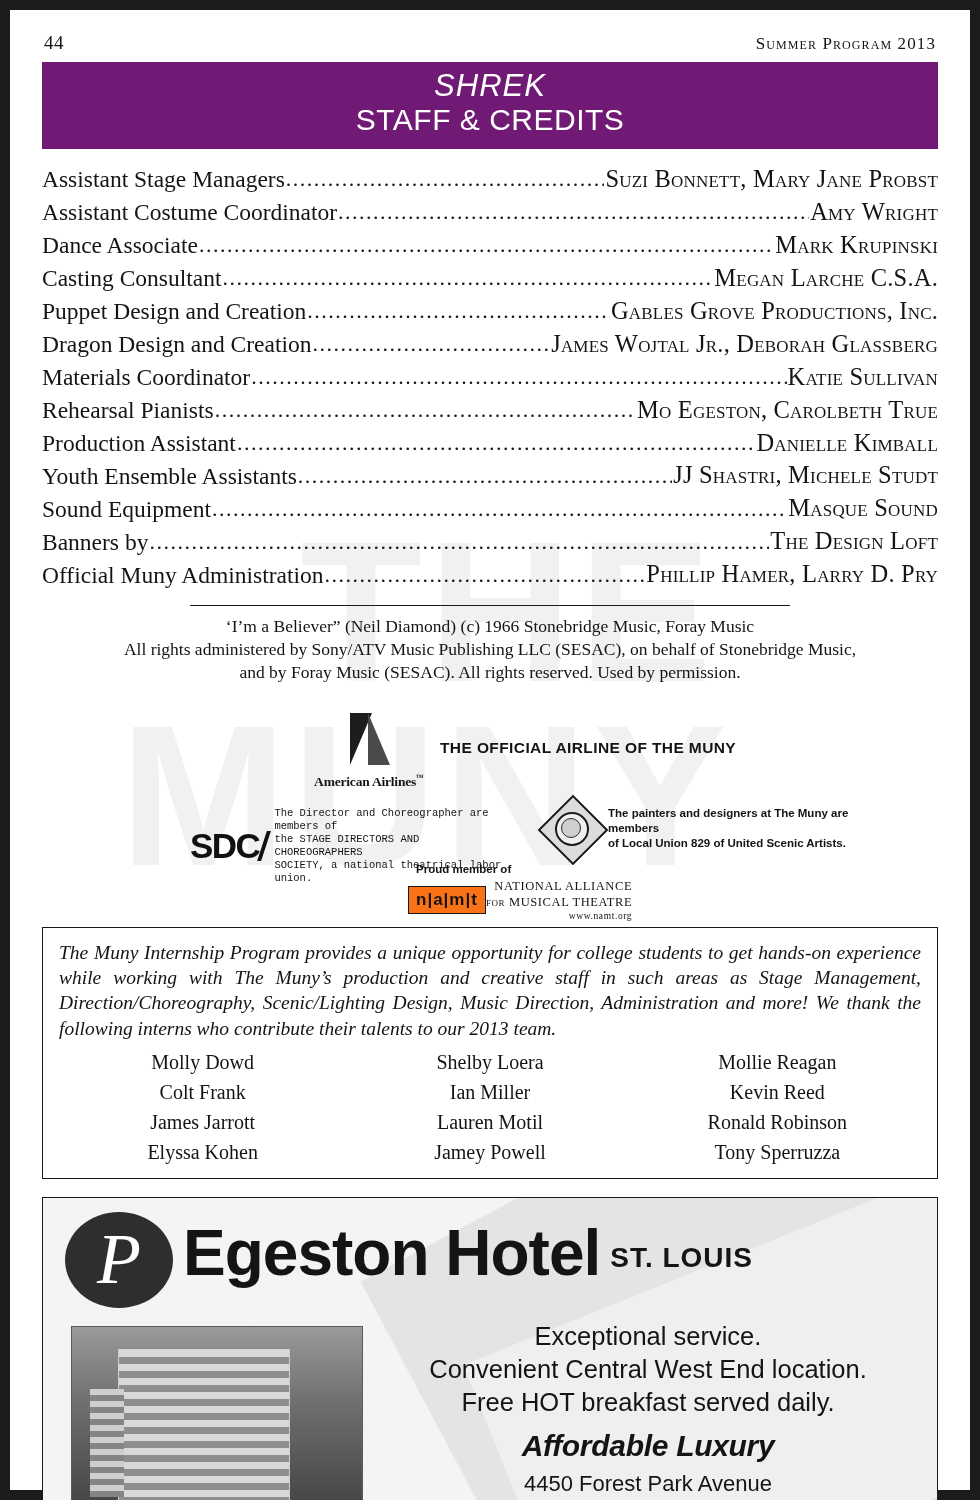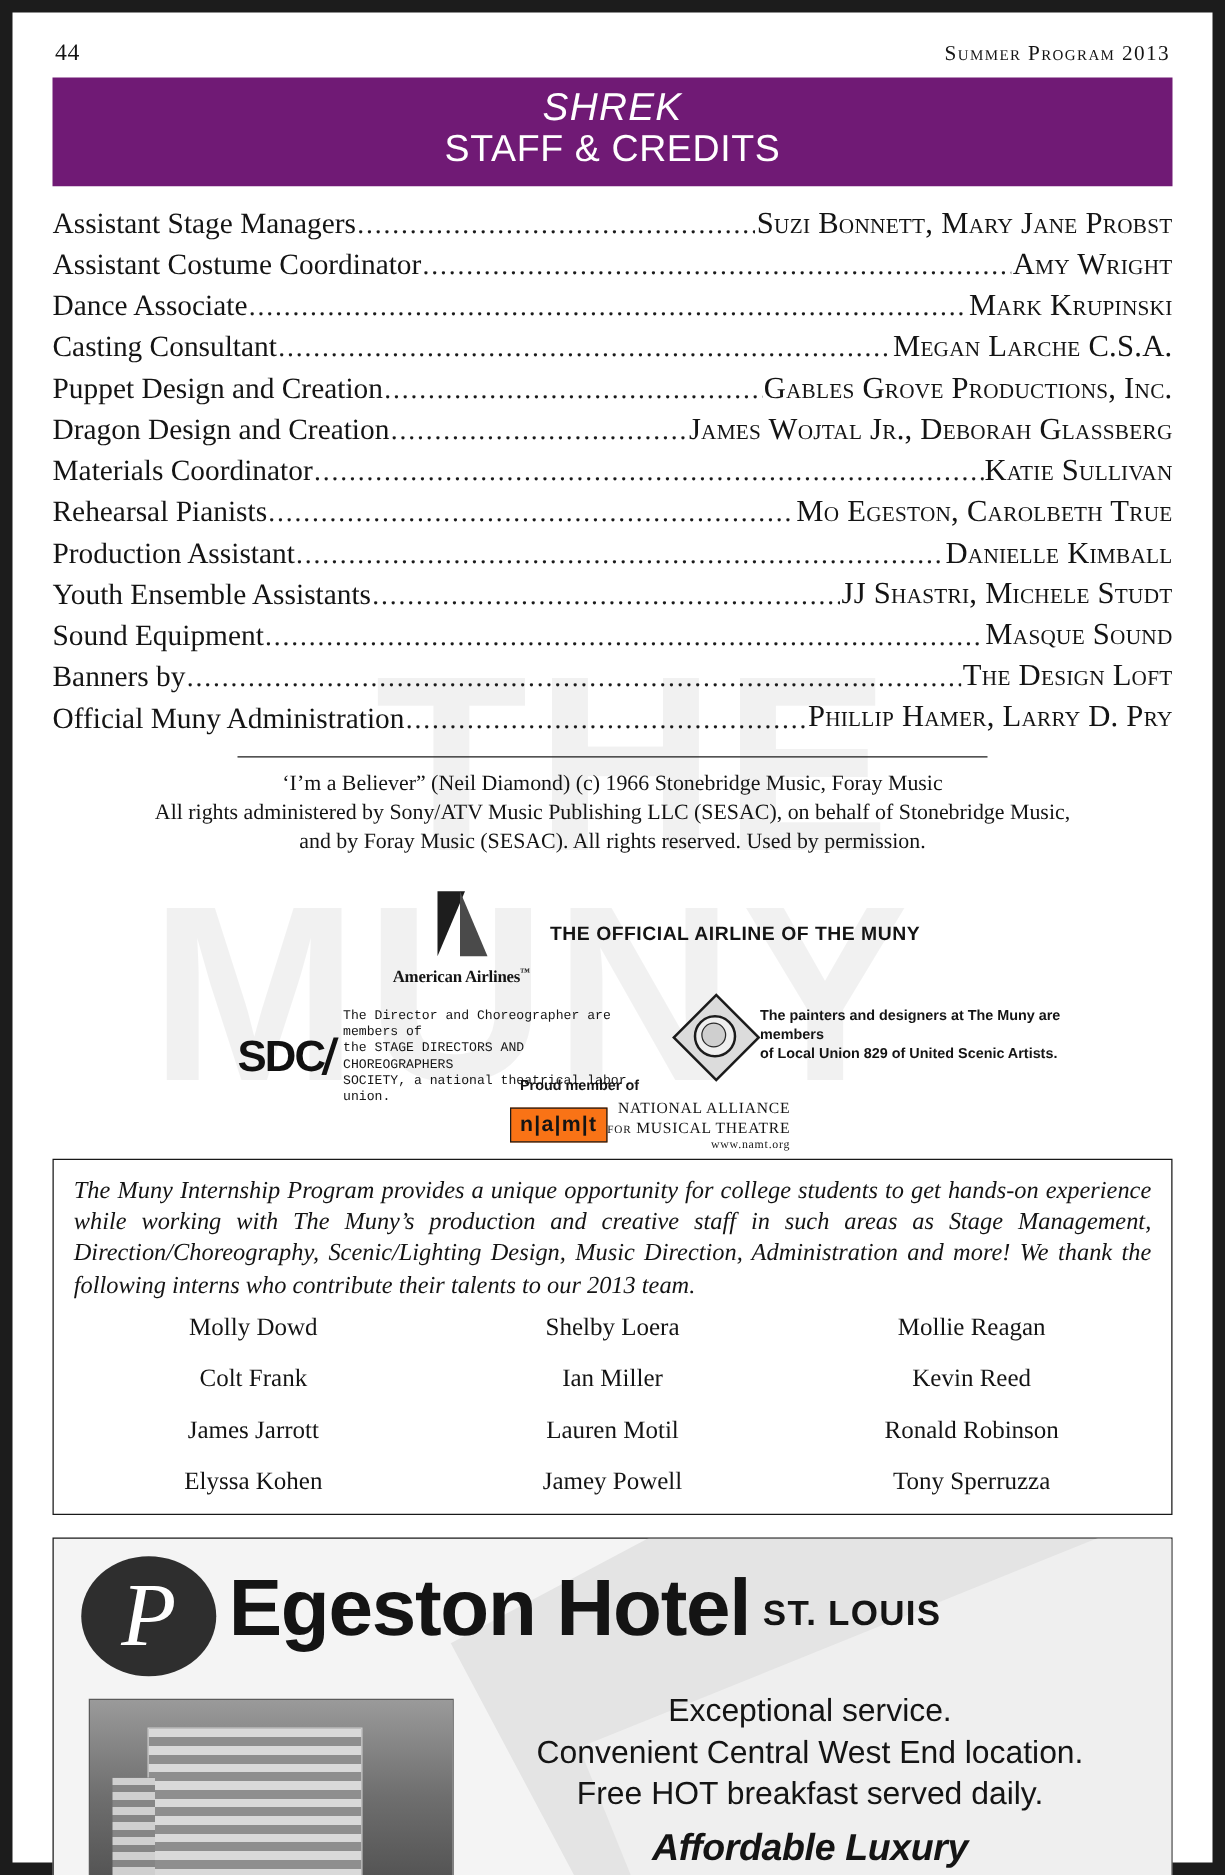--- a/index.html
+++ b/index.html
@@ -315,21 +315,21 @@
   .intern-para {
     font-style: italic;
     font-size: 19.5px;
     line-height: 1.3;
     text-align: justify;
   }
   .intern-grid {
     margin-top: 10px;
     display: grid;
     grid-template-columns: 1fr 1fr 1fr;
-    row-gap: 18px;
+    row-gap: 7px;
     text-align: center;
     font-size: 20px;
   }
 
   
   .ad {
     position: relative;
     margin-top: 18px;
     height: 350px;
     border: 1.4px solid #1b1b1b;

